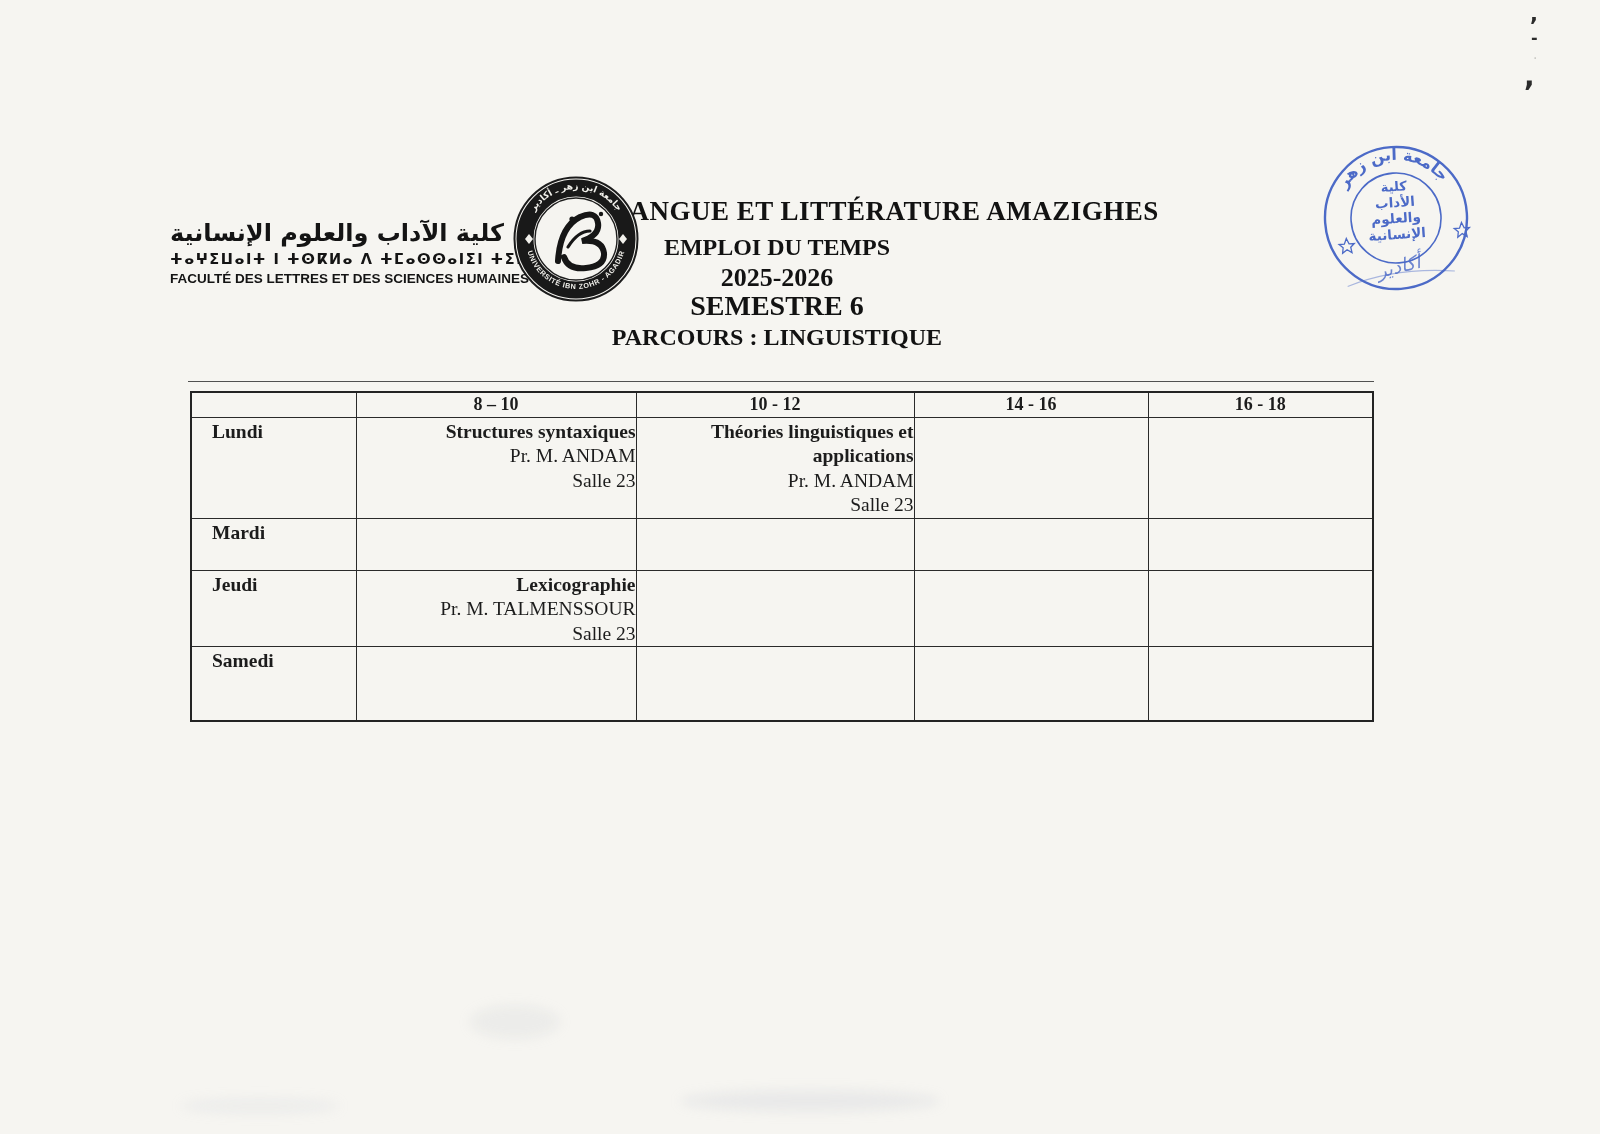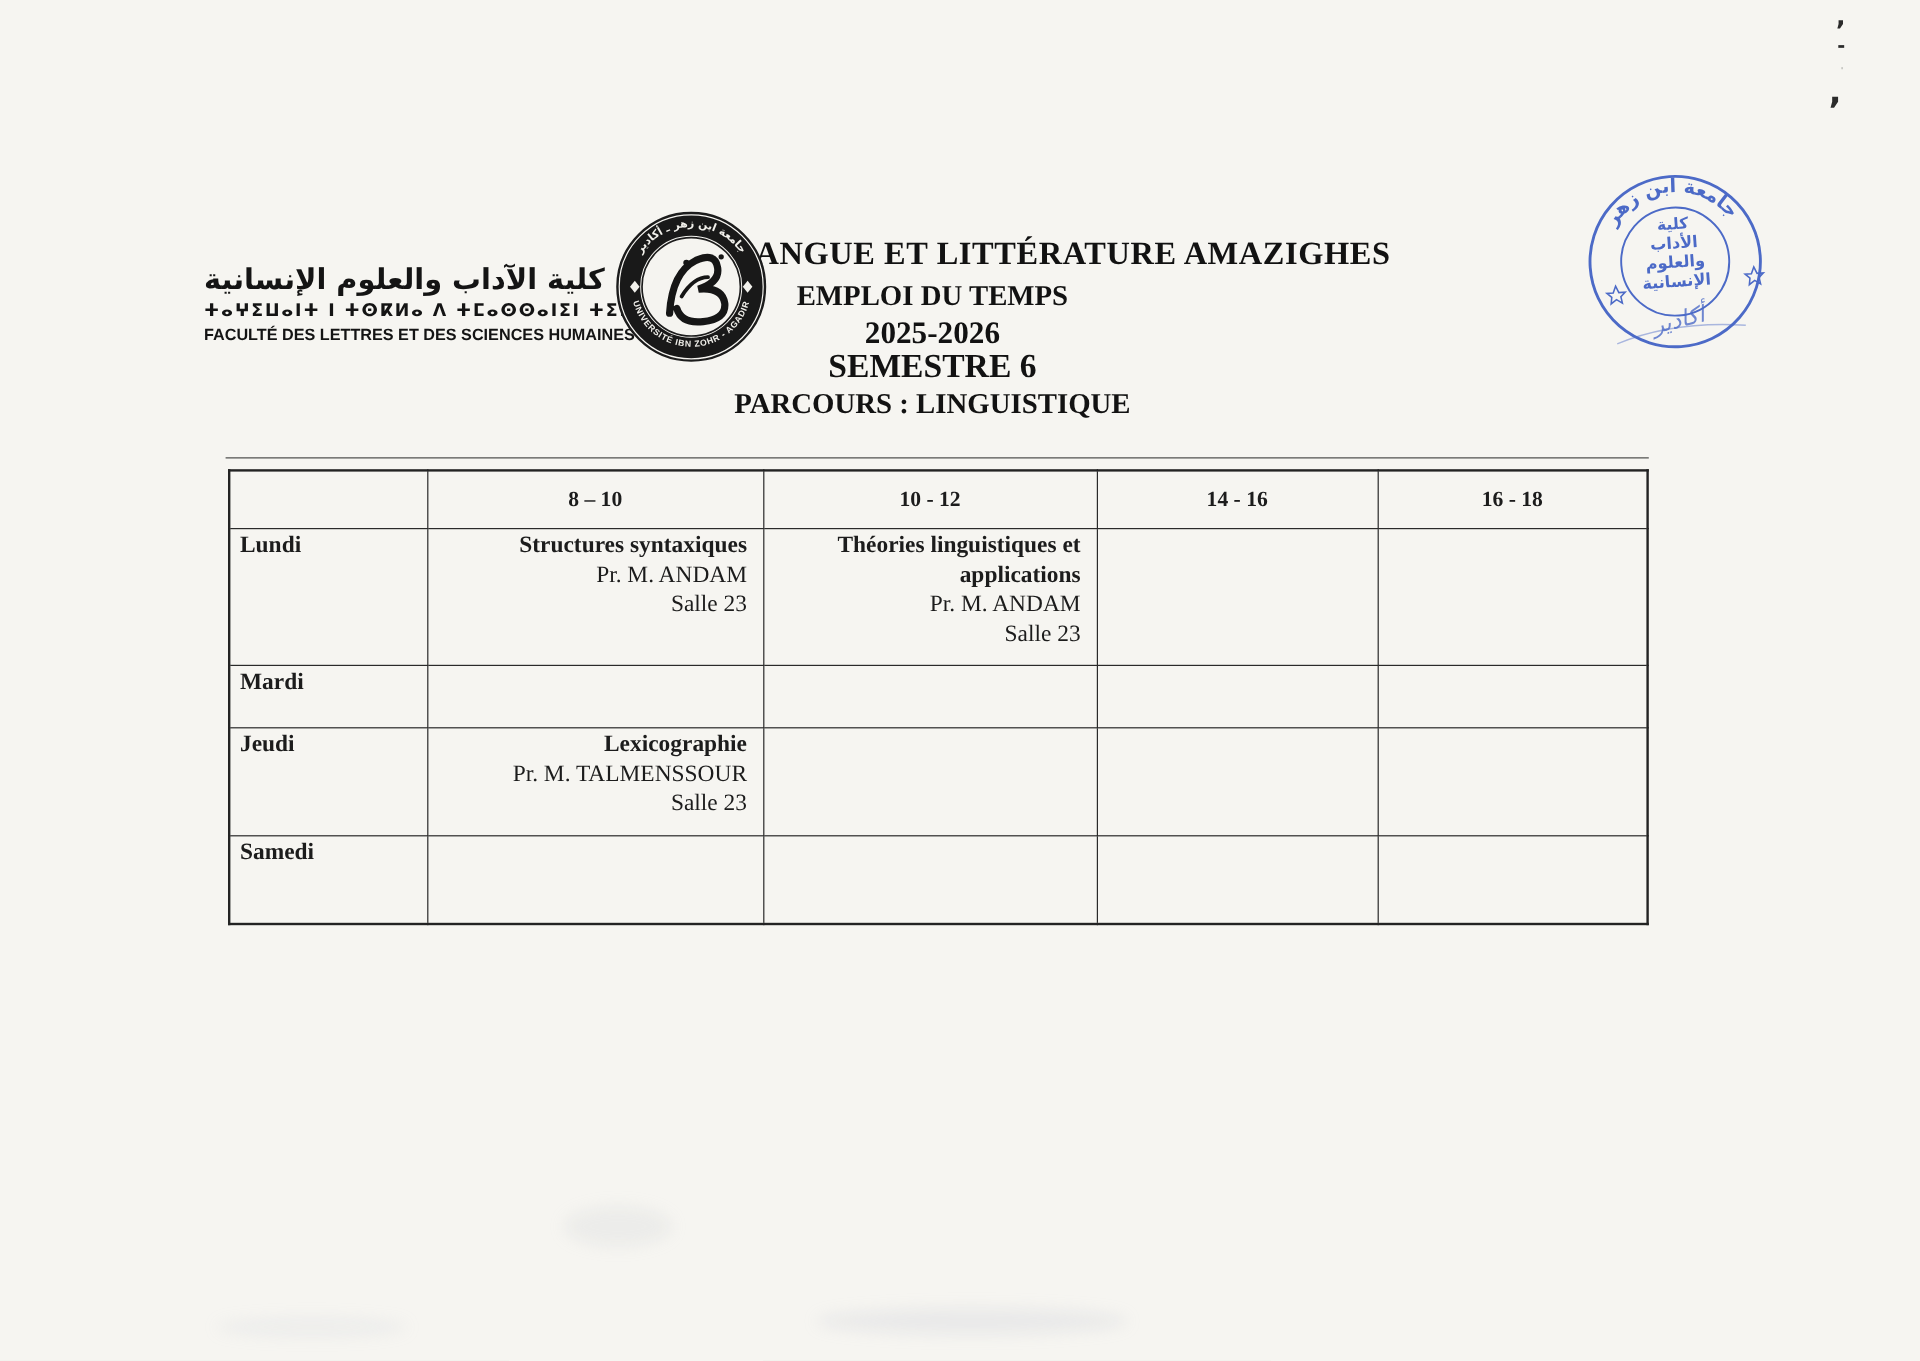--- a/index.html
+++ b/index.html
@@ -41,23 +41,23 @@
     border-top:1.6px solid rgba(40,40,40,0.8);
   }
   table.tt {
     position:absolute; left:190px; top:391px;
     width:1182px;
     border-collapse:collapse; table-layout:fixed;
     background:transparent;
     color:#1c1c1c;
     border:2px solid #232323;
   }
-  .tt th, .tt td { border:1.6px solid #2a2a2a; padding:13px; }
+  .tt th, .tt td { border:1.6px solid #2a2a2a; padding:0; }
   .tt th { font-size:18px; font-weight:bold; text-align:center; vertical-align:middle; }
-  td.day  { font-size:19.5px; font-weight:bold; text-align:left; vertical-align:top; padding:3px 0 0 8px; }
+  td.day  { font-size:19.5px; font-weight:bold; text-align:left; vertical-align:top; padding:3px 0 0 20px; }
   td.slot { font-size:19.5px; line-height:24.5px; text-align:right; vertical-align:top; padding-top:2px; }
   .course { font-weight:bold; }
   .course.plain { font-weight:normal; }
 
   
   .mark { position:absolute; font-family:"DejaVu Sans", sans-serif; color:#2b2b2b; }
   .m1 { left:1530px; top:2px;  font-size:21px; font-weight:bold; }
   .m2 { left:1531px; top:28px; font-size:16px; font-weight:bold; }
   .m3 { left:1533px; top:50px; font-size:14px; color:#c8c8c4; }
   .m4 { left:1524px; top:60px; font-size:28px; font-weight:bold; }

